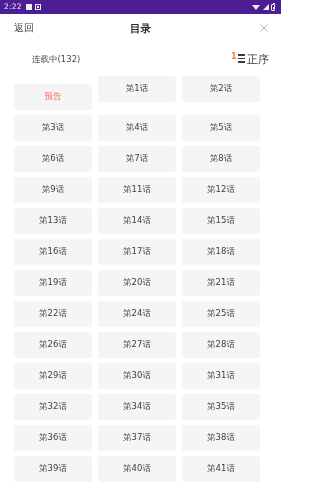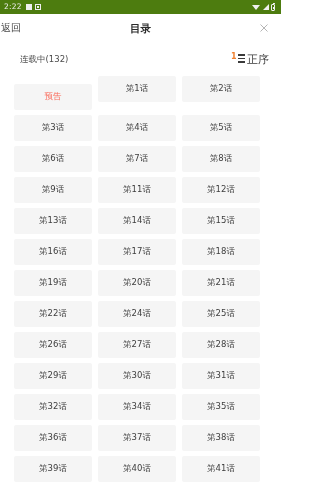--- a/index.html
+++ b/index.html
@@ -18,21 +18,21 @@
     position: relative;
     width: 281px;
     height: 500px;
     overflow: hidden;
     background: #ffffff;
   }
 
   
   .statusbar {
     height: 14px;
-    background: #4d7c0f;
+    background: #4c1d95;
     display: flex;
     align-items: center;
     padding: 0 4px;
     box-sizing: border-box;
   }
   .sb-clock {
     font-size: 7.5px;
     color: #efefef;
     letter-spacing: 0.2px;
     line-height: 1;
@@ -107,21 +107,21 @@
   .navbar {
     position: relative;
     height: 28px;
     background: #ffffff;
     display: flex;
     align-items: center;
   }
   .nav-back {
     font-size: 10px;
     color: #4a4a4a;
-    padding-left: 1px;
+    padding-left: 14px;
     line-height: 1;
     cursor: pointer;
   }
   .nav-title {
     position: absolute;
     left: 0; right: 0;
     text-align: center;
     font-size: 10.5px;
     font-weight: bold;
     color: #2b2b2b;
@@ -138,21 +138,21 @@
     cursor: pointer;
   }
   .nav-close svg { display: block; }
 
   
   .sortrow {
     height: 34px;
     background: #ffffff;
     display: flex;
     align-items: center;
-    padding: 0 12px 0 20px;
+    padding: 0 12px 0 32px;
     box-sizing: border-box;
   }
   .serial-status {
     font-size: 8.5px;
     color: #4c4c4c;
     line-height: 1;
   }
   .sortrow-spacer { flex: 1; }
   .sort-btn {
     display: flex;

